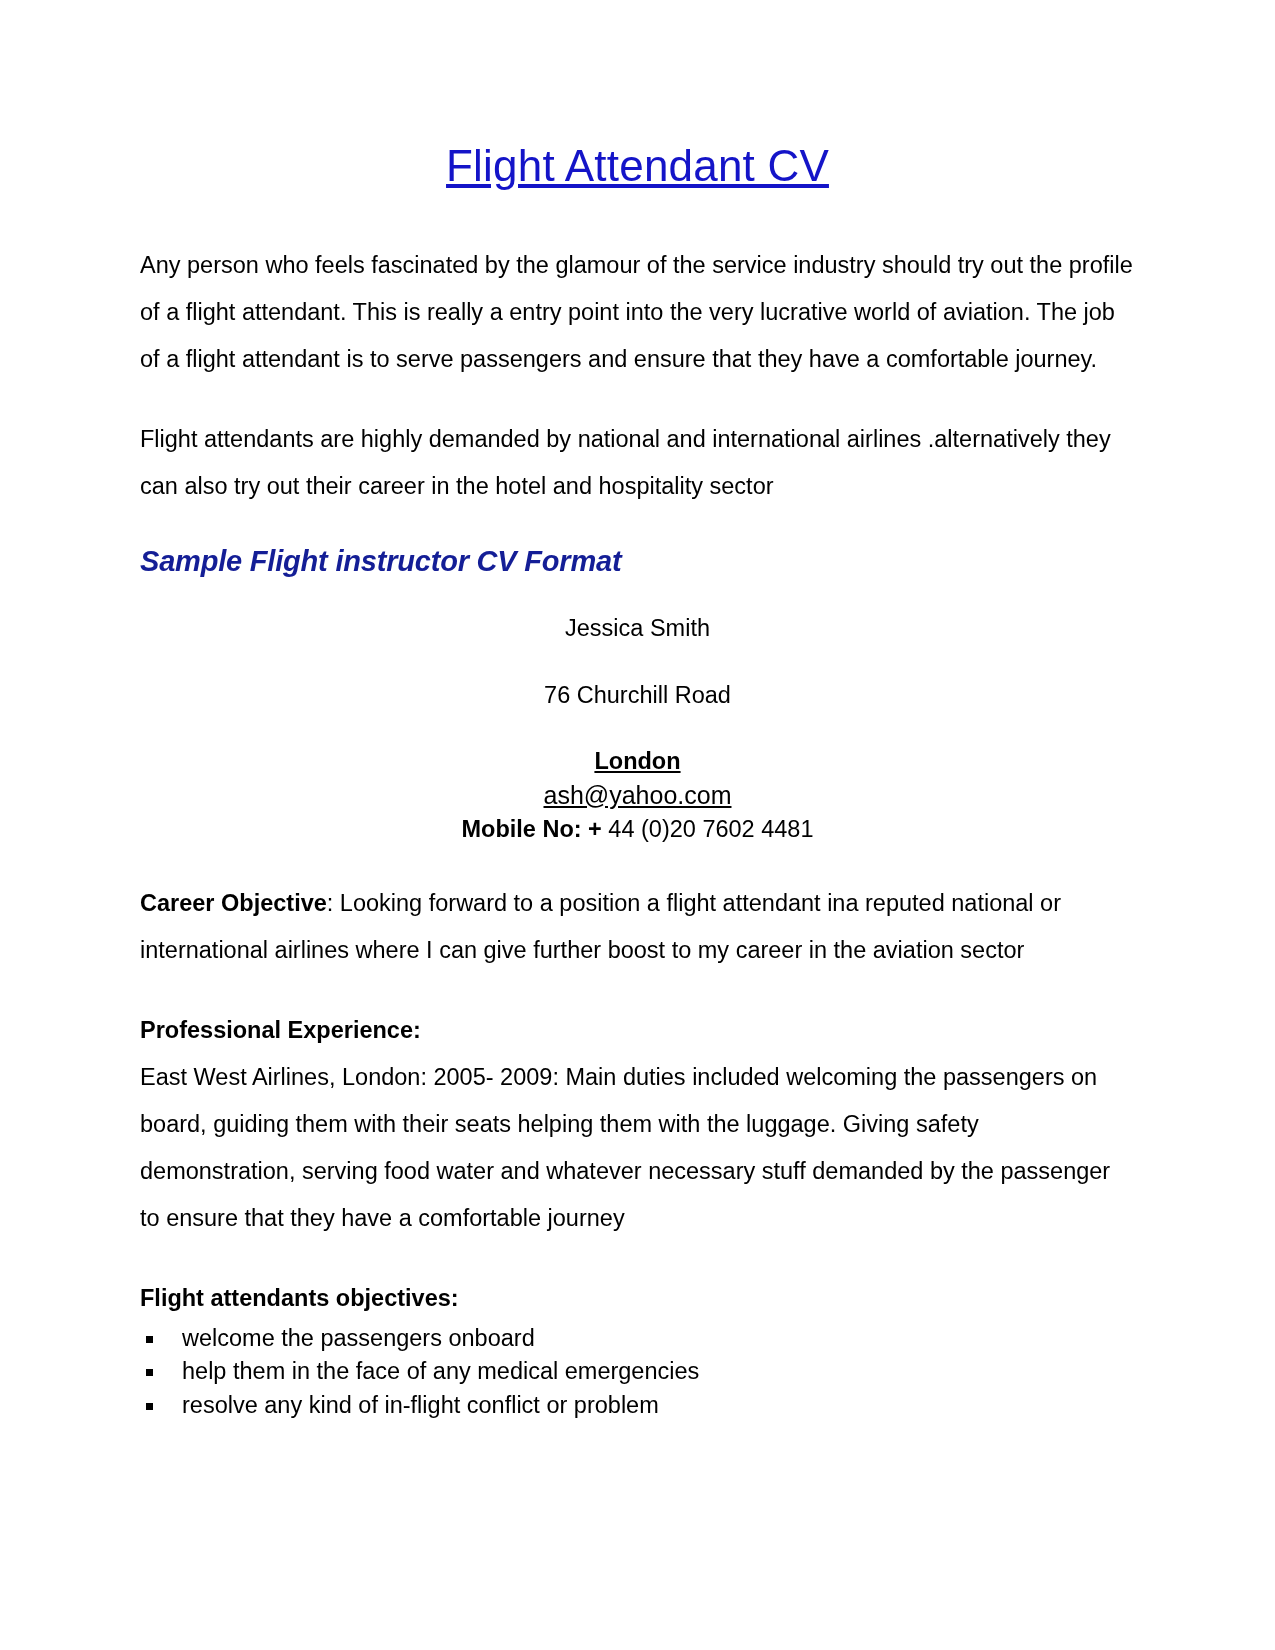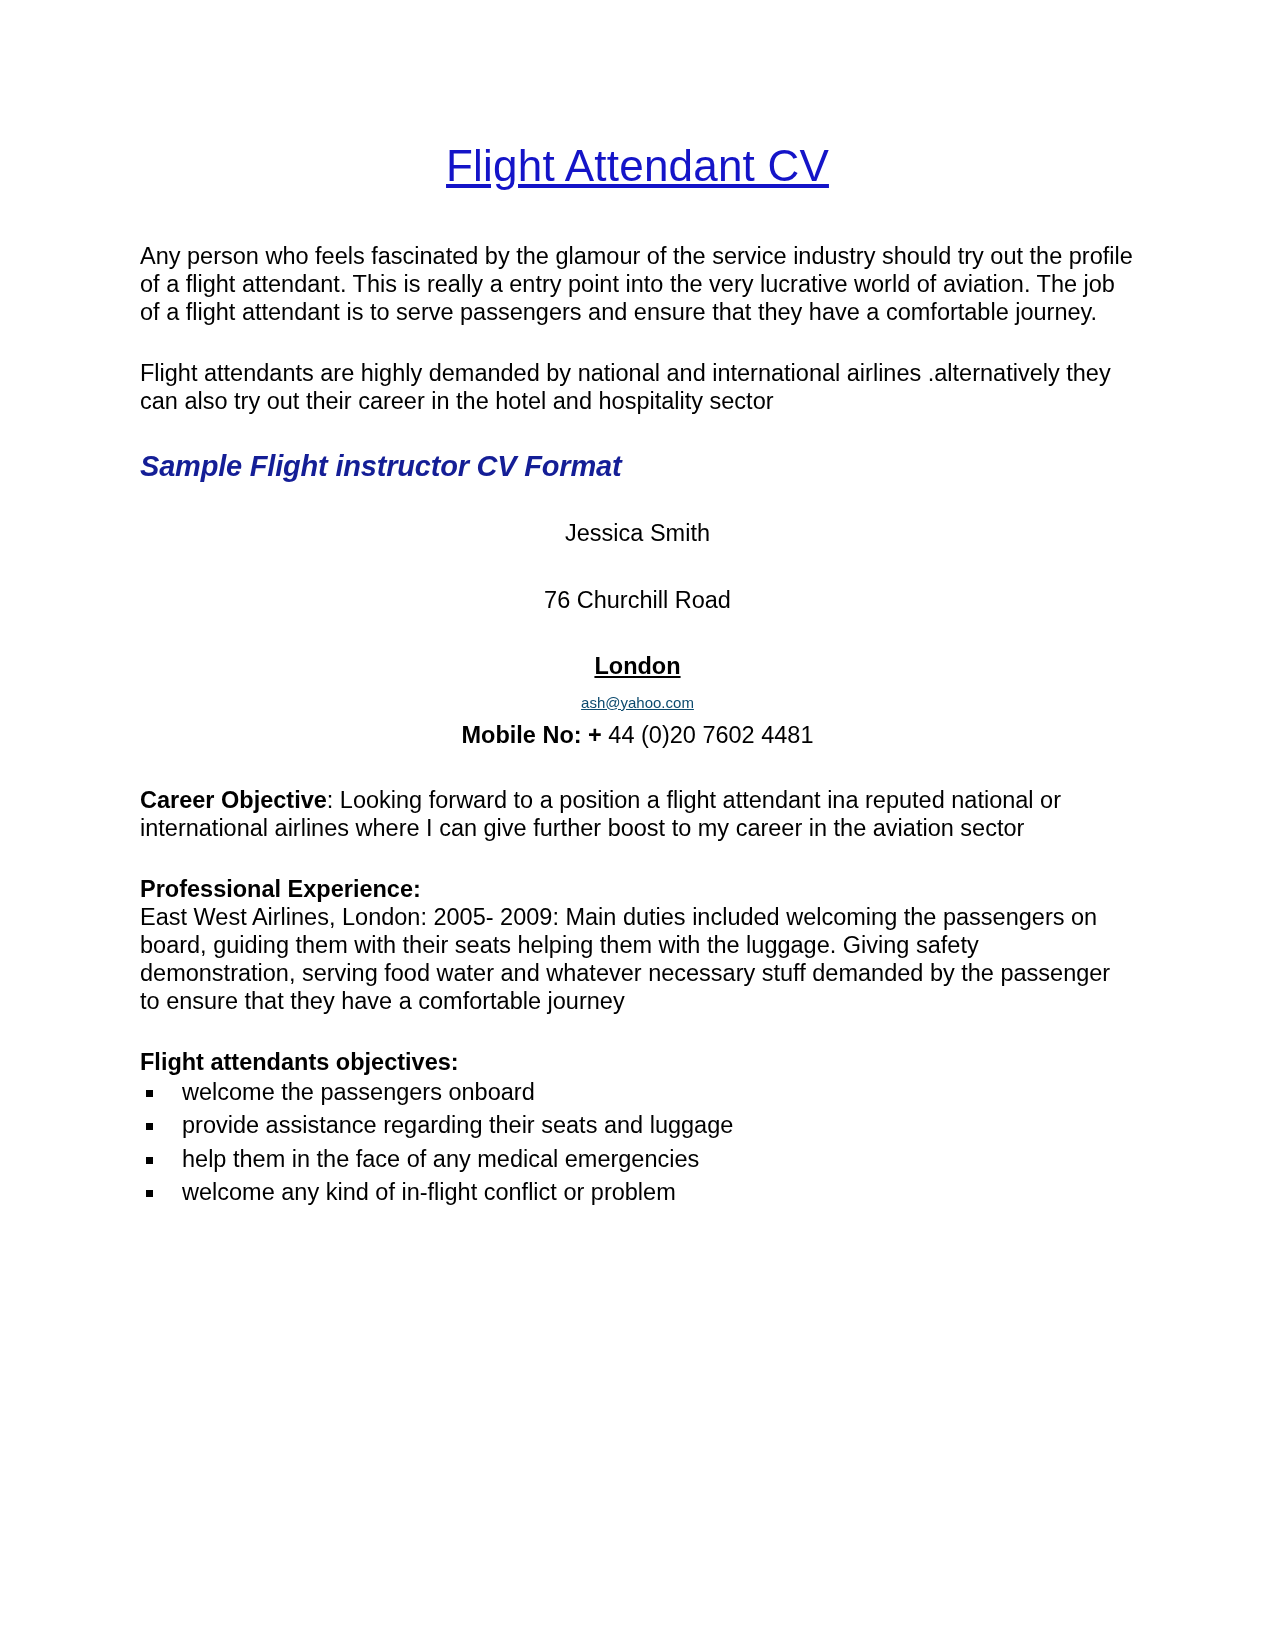--- a/index.html
+++ b/index.html
@@ -27,21 +27,21 @@
     color: #1414c8;
     text-decoration: underline;
     text-underline-offset: 3px;
     font-weight: normal;
     margin: 0 0 0 0;
     padding-top: 22px;
     letter-spacing: 0.2px;
   }
   .para {
     font-size: 23.5px;
-    line-height: 28px;
+    line-height: 47px;
     text-align: left;
     margin: 0;
     color: #000000;
   }
   .spacer-lg { height: 49px; }
   .spacer-md { height: 33px; }
   .section-heading {
     text-align: left;
     font-size: 29px;
     font-weight: bold;
@@ -52,22 +52,22 @@
     letter-spacing: -0.2px;
   }
   .centered-line {
     text-align: center;
     font-size: 23.5px;
     line-height: 33.5px;
     margin: 0;
   }
   .centered-line.bold { font-weight: bold; text-decoration: underline; }
   .email-link {
-    color: #0c4a6e;
-    font-size: 15px;
+    color: #000000;
+    font-size: 25px;
   }
   b.lead { font-weight: bold; }
   ul.bullets {
     list-style: none;
     margin: 0;
     padding: 0;
   }
   ul.bullets li {
     font-size: 23.5px;
     line-height: 33.5px;
@@ -144,25 +144,21 @@
     <b class="lead">Flight attendants objectives:</b>
   </p>
 
   <ul class="bullets">
     <li>
       <span class="sq"></span>
       <span>welcome the passengers onboard</span>
     </li>
     <li>
       <span class="sq"></span>
-      <span>provide assistance regarding their seats and luggage</span>
-    </li>
-    <li>
-      <span class="sq"></span>
       <span>help them in the face of any medical emergencies</span>
     </li>
     <li>
       <span class="sq"></span>
-      <span>welcome any kind of in-flight conflict or problem</span>
+      <span>resolve any kind of in-flight conflict or problem</span>
     </li>
   </ul>
 
 </div>
 
 </body></html>

